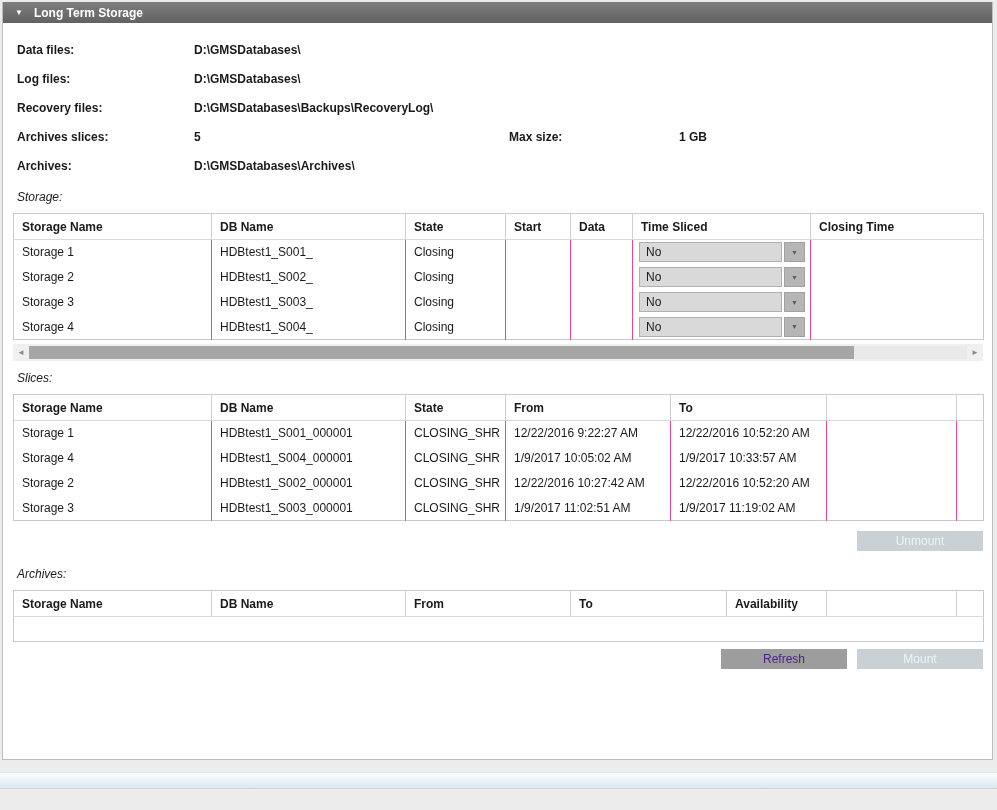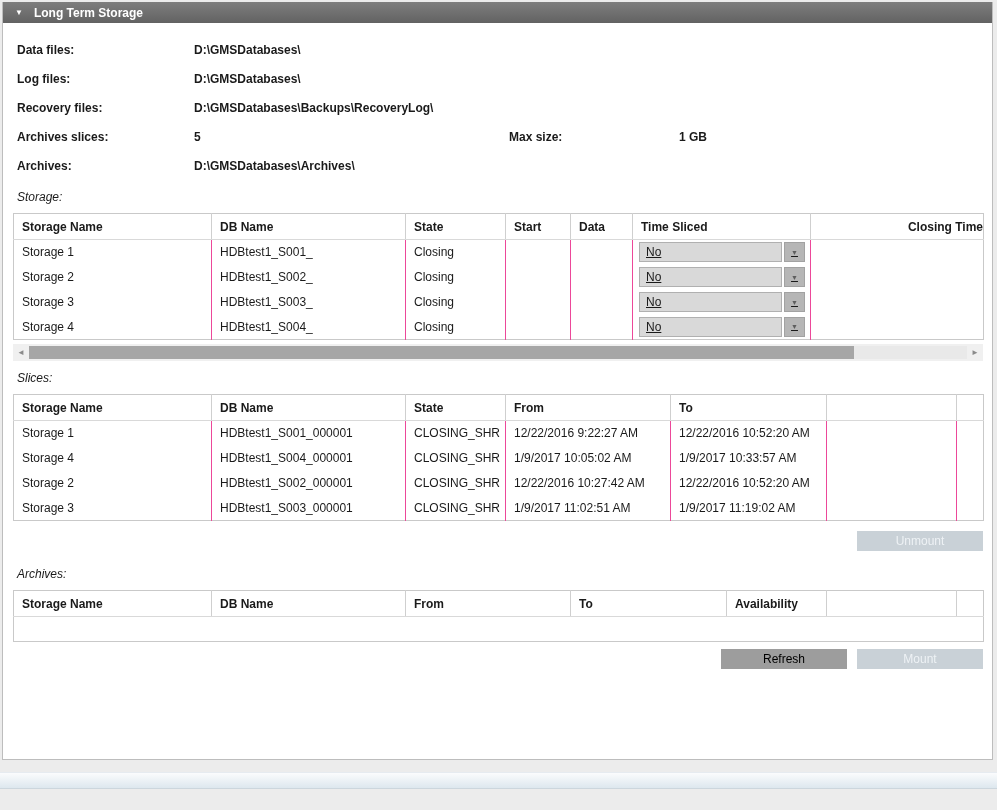--- a/index.html
+++ b/index.html
@@ -21,41 +21,41 @@
 
   .section-label { margin:10px 0 8px 14px; height:15px;font-style:italic; }
 
   table.grid { margin-left:10px; width:970px; border-collapse:collapse; table-layout:fixed;
                border:1px solid #c9c9c9; background:#fff; }
   table.grid th { text-align:left; font-weight:bold; height:26px; padding:0 0 0 8px;
                   border-bottom:1px solid #d9d9d9; border-right:1px solid #cfcfcf;
                   white-space:nowrap; overflow:hidden; }
   table.grid td { height:25px; padding:0 0 0 8px; border-right:1px solid #ec4899;
                   white-space:nowrap; overflow:hidden; }
-  table.grid th:last-child, table.grid td:last-child { border-right:none;text-align:right; }
+  table.grid th:last-child, table.grid td:last-child { border-right:none; }
   td.spacer { height:99px; border-right:none !important; }
 
-  .combo-cell { padding-left:6px !important;text-decoration:underline; }
+  .combo-cell { padding-left:6px !important; }
   .combo { display:flex; width:166px; height:20px; align-items:stretch; }
   .combo-val { flex:1; background:#d9d9d9; border:1px solid #b0b0b0; padding:2px 0 0 6px;
                font-size:12px; overflow:hidden; }
   .combo-btn { width:21px; margin-left:2px; background:#b6b6b6; border:1px solid #a2a2a2;
                display:flex; align-items:center; justify-content:center; }
   .combo-btn .ctri { font-size:7px; color:#5e5e5e; line-height:1; }
 
   .hscroll { margin:4px 0 0 10px; width:970px; height:17px; display:flex; align-items:center;
              background:#f0f0f0; }
   .harrow { width:16px; text-align:center; font-size:8px; color:#8b8b8b; line-height:17px; }
   .htrack { flex:1; height:13px; position:relative; background:#e9e9e9; }
   .hthumb { position:absolute; left:0; top:0; height:13px; width:88%; background:#a6a6a6; }
 
   .btnrow { display:flex; justify-content:flex-end; gap:10px; margin:10px 9px 0 0; }
   .btnrow.last { margin-top:7px; }
   .btn { width:126px; height:20px; border:none; font-family:inherit; font-size:12px; cursor:default; }
-  .btn.on  { background:#9d9d9d; color:#000000; }
+  .btn.on  { background:#9d9d9d; color:#4c1d95; }
   .btn.off { background:#c9d1d7; color:#eef2f5; }
   .btnrow.mid { margin-top:10px; }
   .sec-archives { margin-top:16px; }
 
   .bottom-strip { position:absolute; left:0; top:772px; width:997px; height:17px;
                   background:linear-gradient(#fbfcfd,#dde7ee);
                   border-top:1px solid #e6ebf0; border-bottom:1px solid #ccd6dd; }
 </style>
 </head>
 <body>

